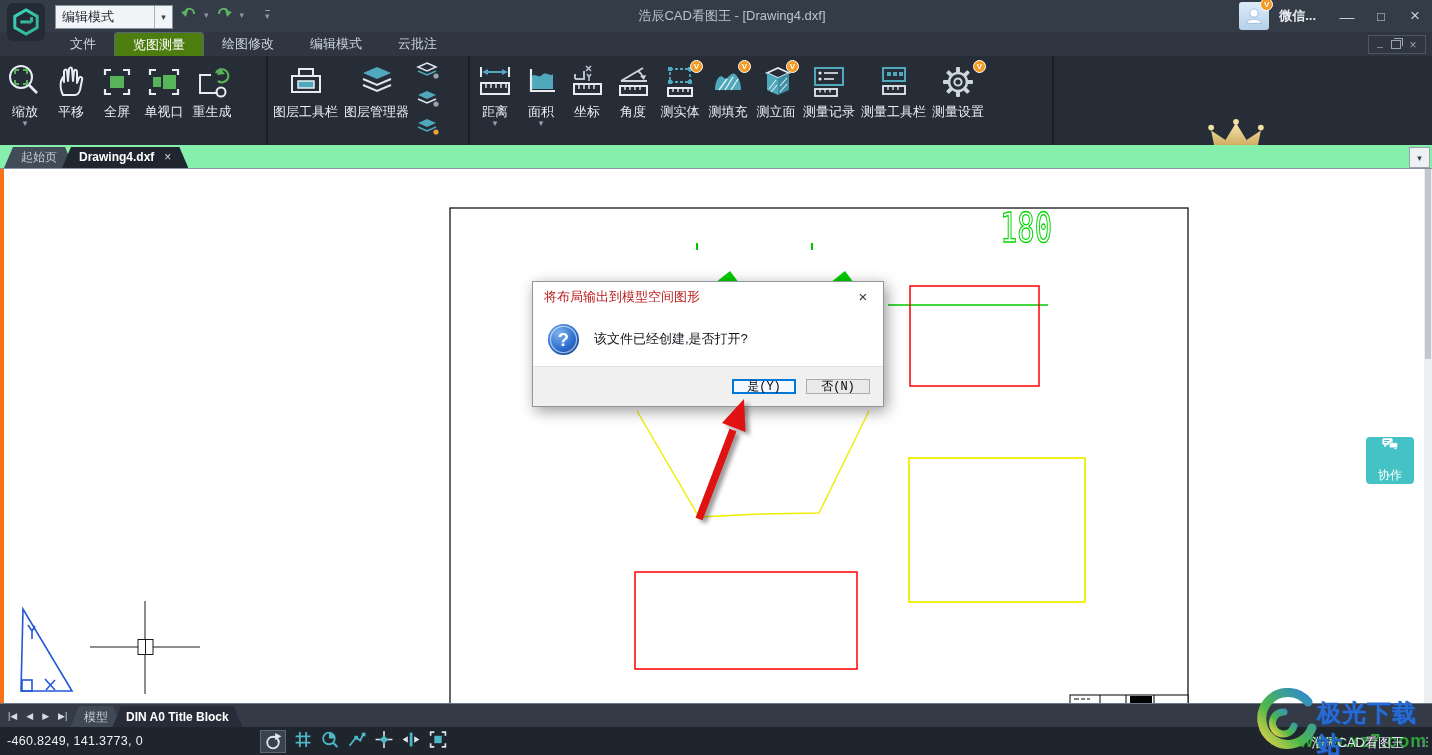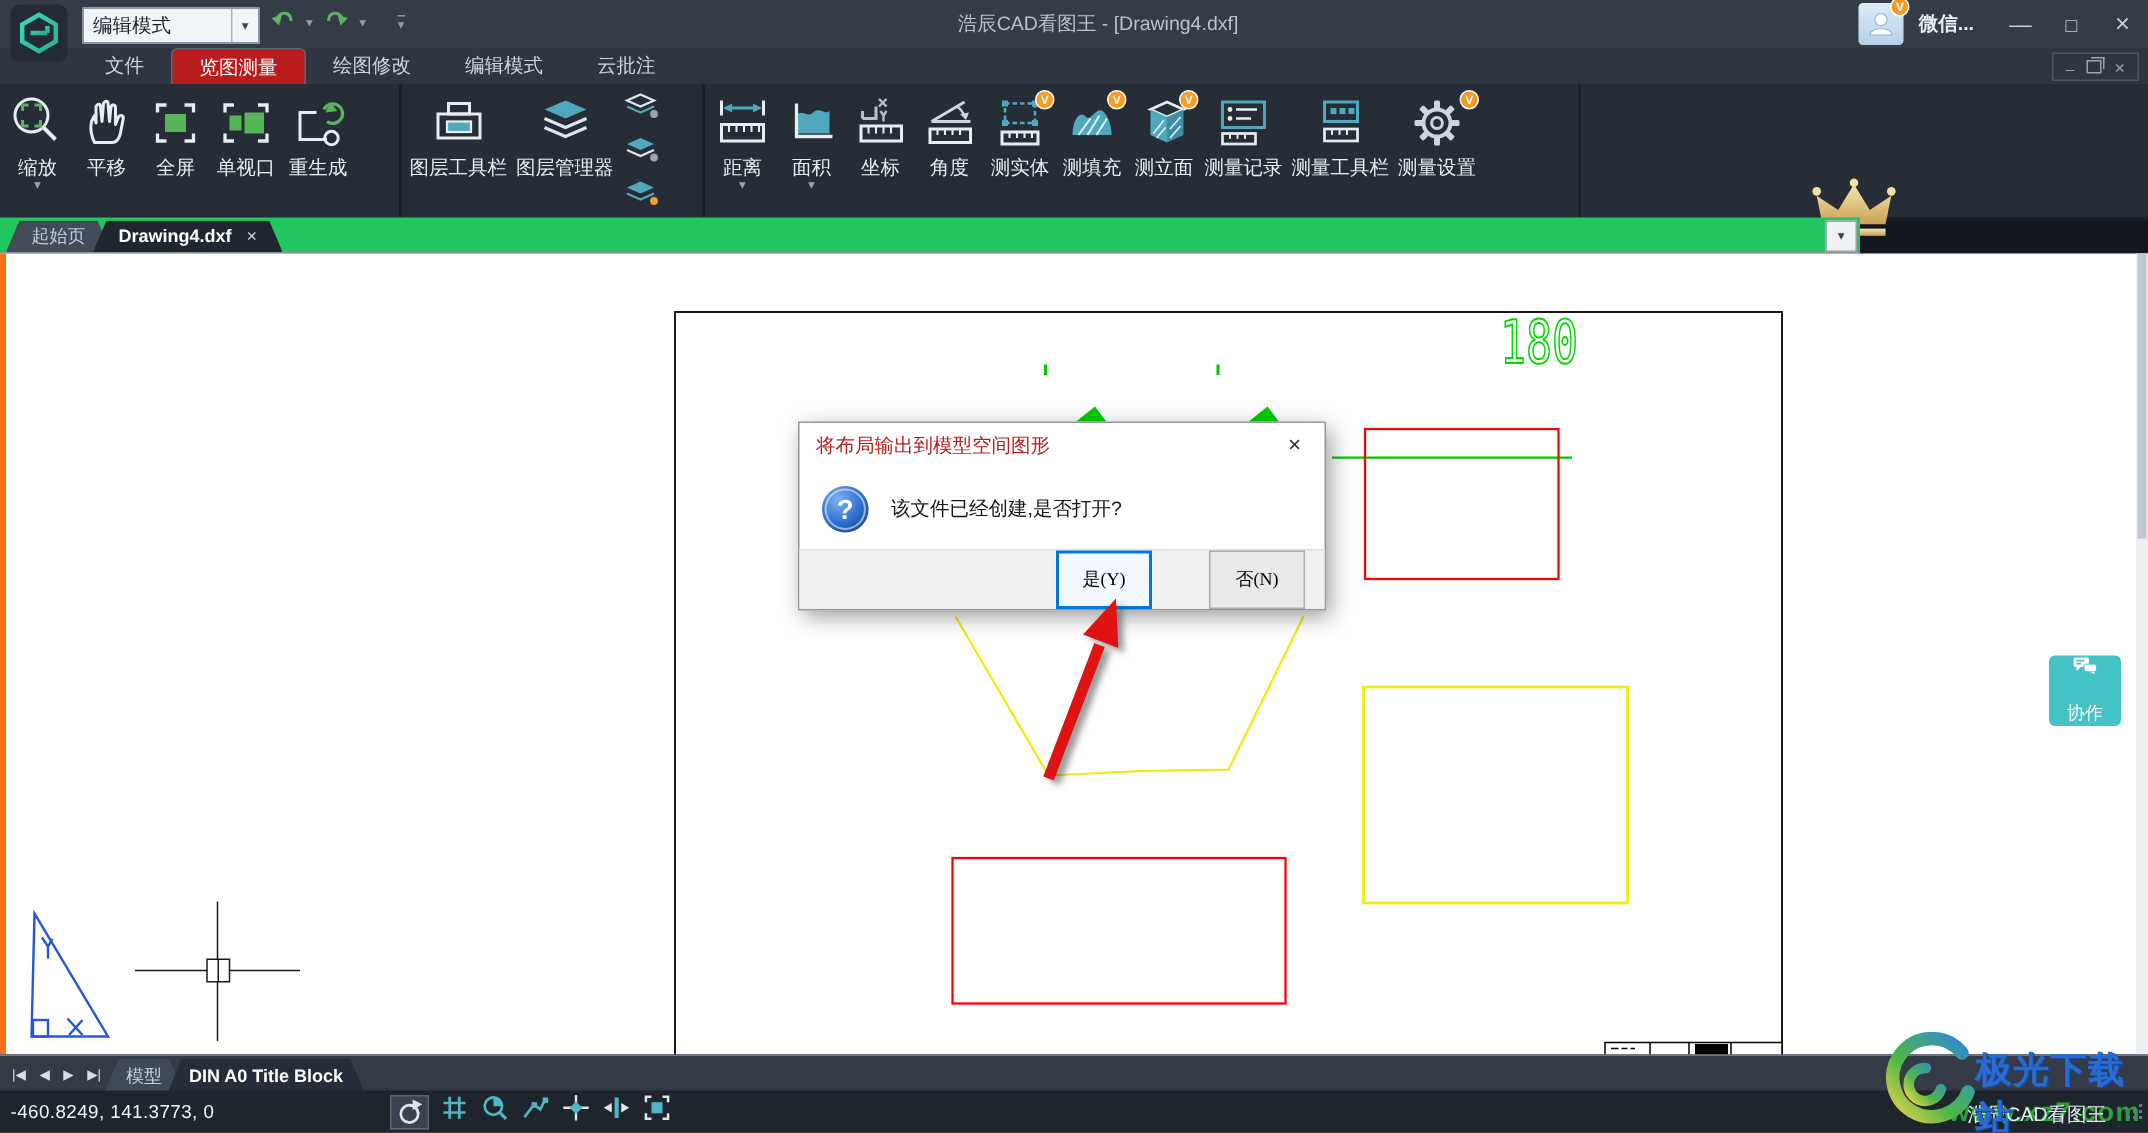--- a/index.html
+++ b/index.html
@@ -29,21 +29,21 @@
   .wbtn{width:34px;height:32px;display:flex;align-items:center;justify-content:center;
         color:#c6cdd6;font-size:15px;}
   .vbadge{width:13px;height:13px;border-radius:50%;background:#f59a23;color:#fff;
         font-size:8px;font-weight:bold;display:flex;align-items:center;justify-content:center;
         border:1px solid #fff;box-sizing:border-box;}
 
   
   .menubar{position:absolute;left:0;top:32px;width:1432px;height:24px;background:#2f3641;}
   .mtabs{position:absolute;left:52px;top:0;display:flex;height:24px;}
   .mtab{padding:0 18px;line-height:23px;font-size:13px;color:#cdd5de;}
-  .mtab.active{background:#b91c1c;border:1px solid #5a6673;border-bottom:none;
+  .mtab.active{background:#4d7c0f;border:1px solid #5a6673;border-bottom:none;
         border-radius:4px 4px 0 0;color:#fff;}
   .mdi-controls{position:absolute;right:6px;top:3px;width:56px;height:17px;
         border:1px solid #4c5663;display:flex;align-items:center;justify-content:space-evenly;}
   .mdi-controls span{color:#9aa4af;font-size:10px;line-height:10px;}
   .mdi-restore{width:8px;height:7px;border:1px solid #9aa4af;position:relative;}
   .mdi-restore:before{content:"";position:absolute;left:2px;top:-3px;width:8px;height:7px;
         border:1px solid #9aa4af;border-bottom:none;border-left:none;}
 
   
   .ribbon{position:absolute;left:0;top:56px;width:1432px;height:89px;background:#262d37;
@@ -56,21 +56,21 @@
         padding:1px 3px;}
   .rbtn .ric{height:45px;display:flex;align-items:center;justify-content:center;}
   .rbtn .rlabel{font-size:13px;color:#e8edf2;white-space:nowrap;line-height:15px;}
   .rbtn .rcaret{font-size:9px;color:#96a3b2;line-height:8px;height:8px;}
   .rbtn .vb{position:absolute;top:2px;right:1px;}
   .minicol{display:flex;flex-direction:column;justify-content:flex-start;gap:3px;padding:3px 4px;}
   .vipbox{position:absolute;left:1200px;top:62px;width:72px;text-align:center;}
   .viplabel{color:#d9b96a;font-weight:bold;font-size:13px;letter-spacing:4px;margin-top:1px;}
 
   
-  .doctabs{position:absolute;left:0;top:145px;width:1240px;height:23px;background:#22c55e;
+  .doctabs{position:absolute;left:0;top:145px;width:1432px;height:23px;background:#86efac;
         border-bottom:1px solid #87929e;}
   .dtab{position:absolute;top:2px;height:21px;line-height:21px;font-size:12px;padding:0 17px;
         clip-path:polygon(9px 0,calc(100% - 9px) 0,100% 100%,0 100%);}
   .dtab.start{left:4px;background:#414c58;color:#c3ccd5;}
   .dtab.activedoc{left:62px;background:#20262f;color:#fff;font-weight:bold;}
   .dtab .tclose{margin-left:10px;font-weight:normal;color:#cfd6dd;font-size:12px;}
   .dt-drop{position:absolute;right:2px;top:2px;width:19px;height:19px;background:#eef1f3;
         border:1px solid #9aa3ad;display:flex;align-items:center;justify-content:center;
         font-size:9px;color:#39424c;}
 
@@ -86,22 +86,22 @@
         box-sizing:border-box;}
   .dlg-title{height:29px;display:flex;align-items:center;padding-left:11px;font-size:13px;
         color:#b91c1c;}
   .dlg-close{position:absolute;right:0;top:0;width:40px;height:29px;display:flex;
         align-items:center;justify-content:center;font-size:15px;color:#333;}
   .dlg-body{height:56px;display:flex;align-items:center;padding-left:14px;}
   .dlg-msg{font-size:13px;color:#101318;margin-left:14px;}
   .dlg-footer{position:absolute;left:0;bottom:0;width:100%;height:40px;background:#f0f0f0;
         border-top:1px solid #dfdfdf;display:flex;align-items:center;justify-content:flex-end;
         gap:10px;padding-right:13px;box-sizing:border-box;}
-  .dlg-btn{width:64px;height:39px;font-size:12px;display:flex;align-items:center;
-        justify-content:center;box-sizing:border-box;font-family:Liberation Serif, serif;margin-left:28px;}
+  .dlg-btn{width:64px;height:15px;font-size:12px;display:flex;align-items:center;
+        justify-content:center;box-sizing:border-box;font-family:Liberation Mono, monospace;}
   .dlg-btn.yes{background:#f4f9ff;border:2px solid #0078d7;color:#000;}
   .dlg-btn.no{background:#e9e9e9;border:1px solid #acacac;color:#000;}
 
   .arrow-overlay{position:absolute;left:0;top:0;width:1432px;height:755px;z-index:40;
         pointer-events:none;}
 
   .collab{position:absolute;left:1366px;top:437px;width:48px;height:47px;background:#45c2c5;
         border-radius:4px;display:flex;flex-direction:column;align-items:center;
         justify-content:center;z-index:25;}
   .collab .clabel{color:#fff;font-size:12px;margin-top:16px;}

